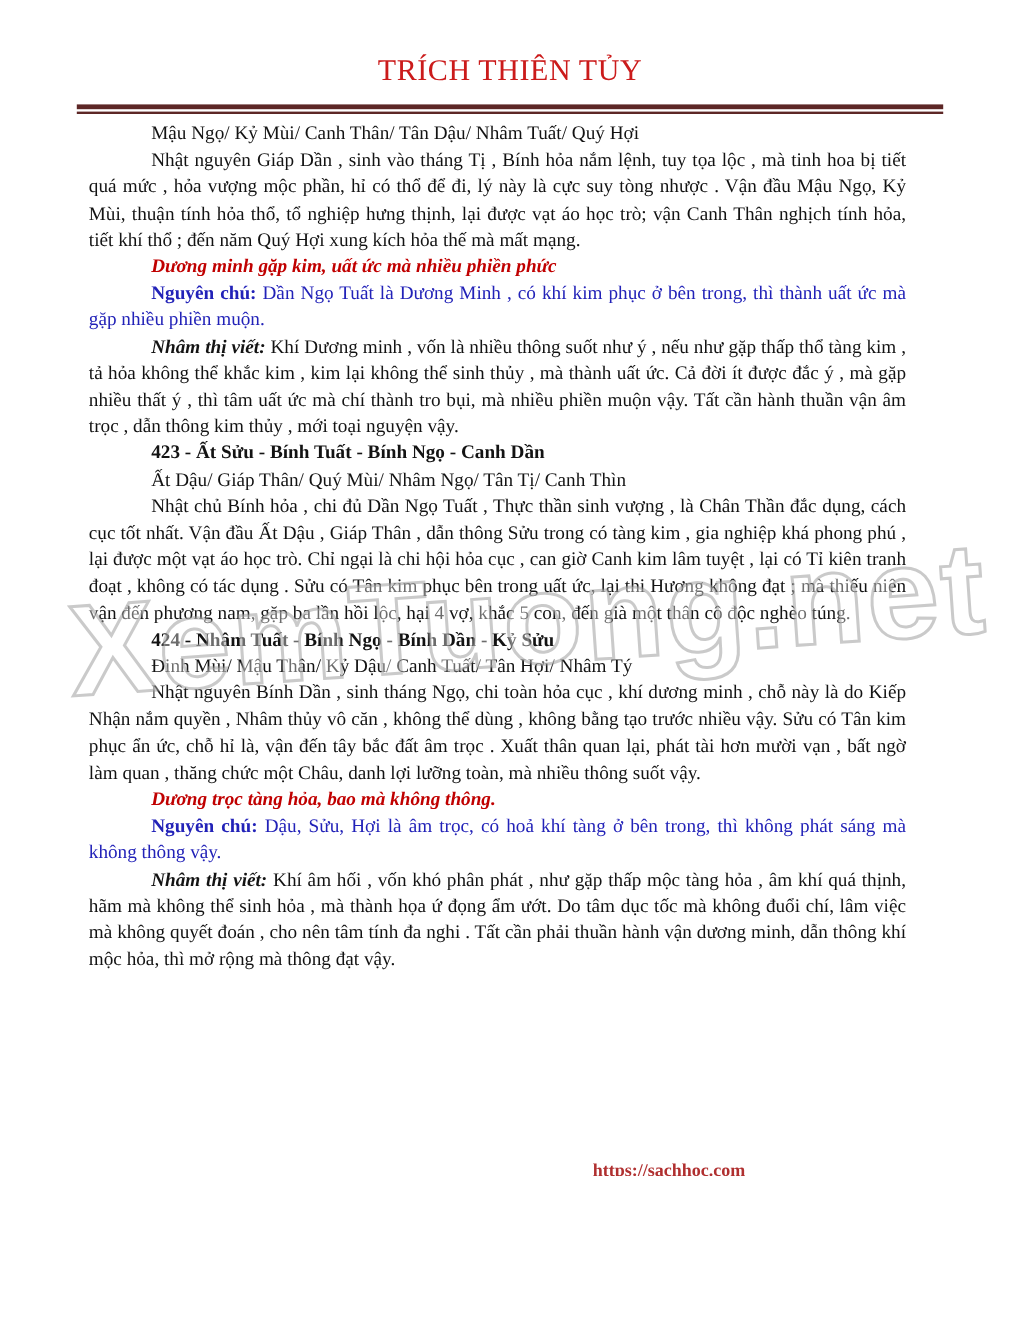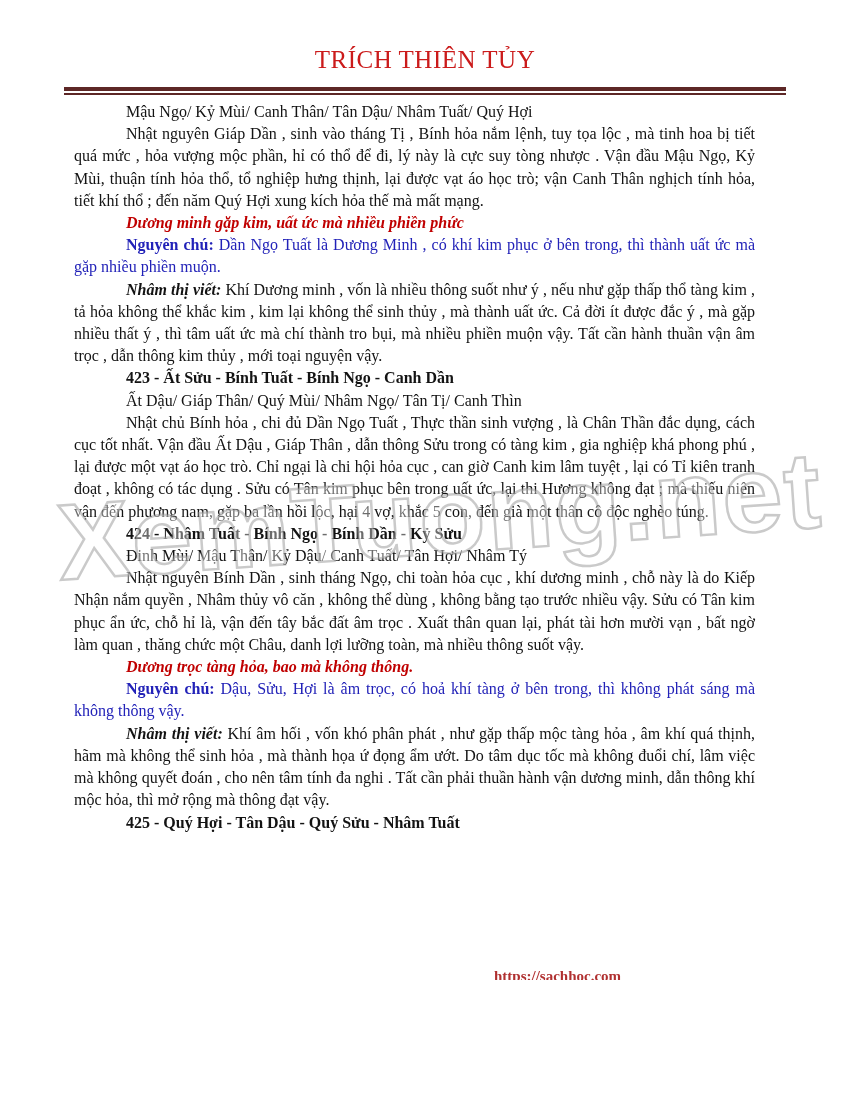--- a/index.html
+++ b/index.html
@@ -110,21 +110,20 @@
     <p class="para">Nhật chủ Bính hỏa , chi đủ Dần Ngọ Tuất , Thực thần sinh vượng , là Chân Thần đắc dụng, cách cục tốt nhất. Vận đầu Ất Dậu , Giáp Thân , dẫn thông Sửu trong có tàng kim , gia nghiệp khá phong phú , lại được một vạt áo học trò. Chỉ ngại là chi hội hỏa cục , can giờ Canh kim lâm tuyệt , lại có Tỉ kiên tranh đoạt , không có tác dụng . Sửu có Tân kim phục bên trong uất ức, lại thi Hương không đạt ; mà thiếu niên vận đến phương nam, gặp ba lần hồi lộc, hại 4 vợ, khắc 5 con, đến già một thân cô độc nghèo túng.</p>
 
     <p class="heading">424 - Nhâm Tuất - Bính Ngọ - Bính Dần - Kỷ Sửu</p>
     <p class="pillars">Đinh Mùi/ Mậu Thân/ Kỷ Dậu/ Canh Tuất/ Tân Hợi/ Nhâm Tý</p>
     <p class="para">Nhật nguyên Bính Dần , sinh tháng Ngọ, chi toàn hỏa cục , khí dương minh , chỗ này là do Kiếp Nhận nắm quyền , Nhâm thủy vô căn , không thể dùng , không bằng tạo trước nhiều vậy. Sửu có Tân kim phục ẩn ức, chỗ hỉ là, vận đến tây bắc đất âm trọc . Xuất thân quan lại, phát tài hơn mười vạn , bất ngờ làm quan , thăng chức một Châu, danh lợi lưỡng toàn, mà nhiều thông suốt vậy.</p>
 
     <p class="motto">Dương trọc tàng hỏa, bao mà không thông.</p>
     <p class="nguyen"><span class="lead">Nguyên chú:</span><span> Dậu, Sửu, Hợi là âm trọc, có hoả khí tàng ở bên trong, thì không phát sáng mà không thông vậy.</span></p>
     <p class="nham"><span class="lead">Nhâm thị viết:</span><span> Khí âm hối , vốn khó phân phát , như gặp thấp mộc tàng hỏa , âm khí quá thịnh, hãm mà không thể sinh hỏa , mà thành họa ứ đọng ẩm ướt. Do tâm dục tốc mà không đuổi chí, lâm việc mà không quyết đoán , cho nên tâm tính đa nghi . Tất cần phải thuần hành vận dương minh, dẫn thông khí mộc hỏa, thì mở rộng mà thông đạt vậy.</span></p>
 
-    <p class="heading">425 - Quý Hợi - Tân Dậu - Quý Sửu - Nhâm Tuất</p>
   </div>
 
   <div class="watermark">XemTuong.net</div>
 
   <div class="rule rule-bottom"></div>
   <div class="footer-small footer-authors">Lưu Bá Ôn - Nhâm Thiết Tiều</div>
   <div class="footer-small footer-source">https://sachhoc.com</div>
   <div class="footer-small footer-page">Page 18</div>
   <div class="footer-overlay">Qúy vị hãy vào trang chủ XemTuong.net để xem thêm nhiều mục hay khác</div>
 

